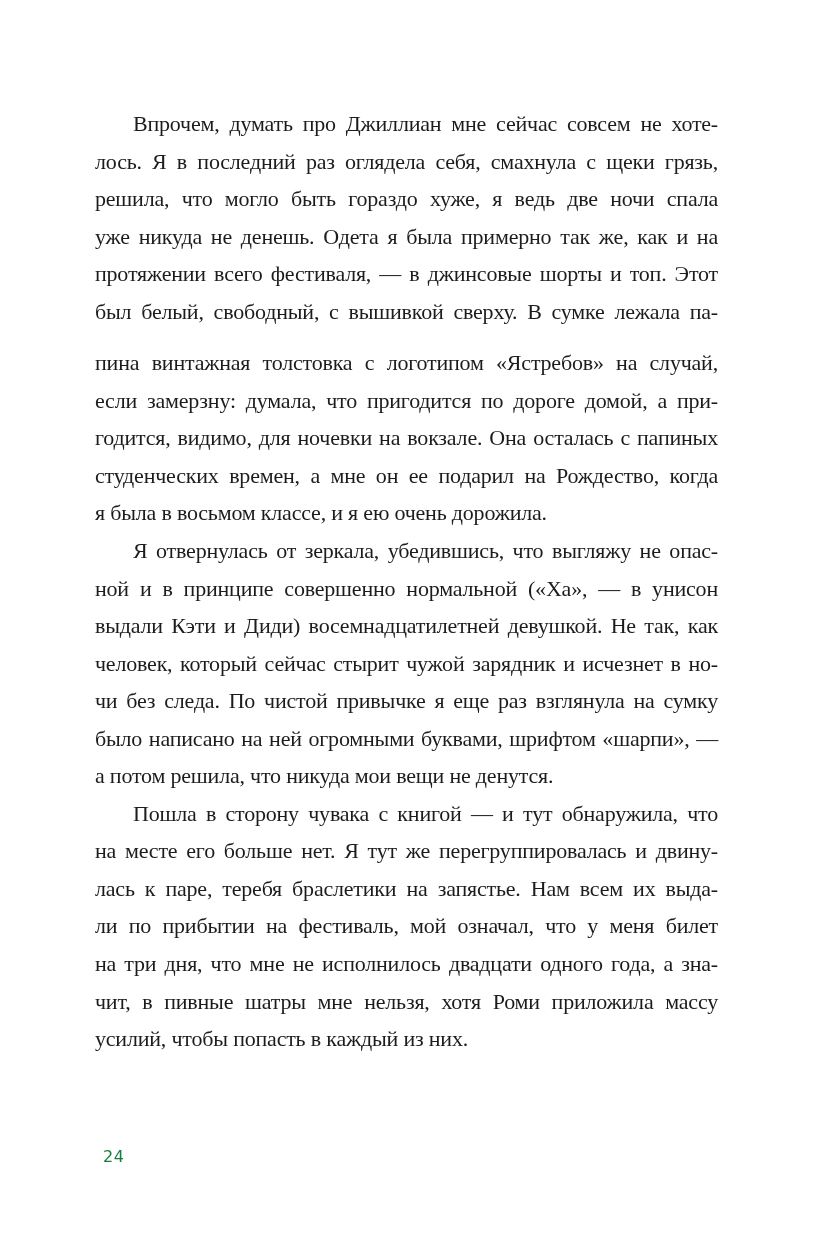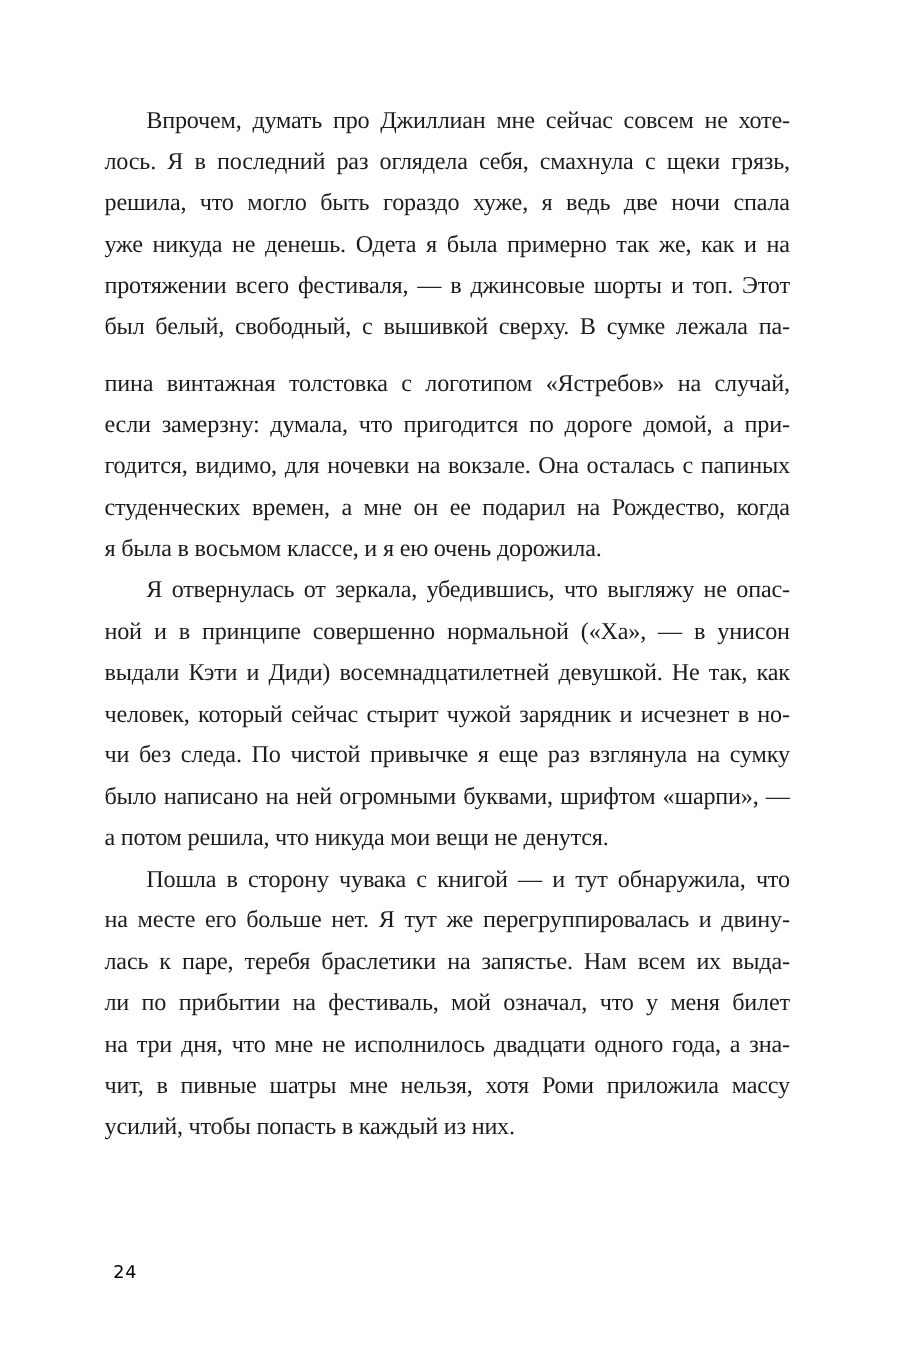--- a/index.html
+++ b/index.html
@@ -29,30 +29,30 @@
     overflow: visible;
   }
   .line.first { padding-left: 38px; }
   .folio {
     position: absolute;
     left: 103px;
     top: 1147px;
     font-family: "DejaVu Sans", "Liberation Sans", sans-serif;
     font-size: 16px;
     letter-spacing: 0.6px;
-    color: #000000;
+    color: #15803d;
   }
 </style>
 </head>
 <body>
 
 <div class="book-page" style="background: rgb(255, 255, 255);">
   <div class="text-block" id="text-block" style="color: rgb(28, 28, 28);">
       <div class="para">
-        <div class="line first" style="word-spacing: 4.60547px;"><span>Впрочем, думать про Джиллиан мне сейчас совсем не хоте-</span></div>
+        <div class="line first" style="word-spacing: 4.60547px; margin-top: 15px;"><span>Впрочем, думать про Джиллиан мне сейчас совсем не хоте-</span></div>
         <div class="line" style="word-spacing: 4.9875px;"><span>лось. Я в последний раз оглядела себя, смахнула с щеки грязь,</span></div>
         <div class="line" style="word-spacing: 7.07031px;"><span>решила, что могло быть гораздо хуже, я ведь две ночи спала</span></div>
         <div class="line" style="word-spacing: 3.57682px;"><span>уже никуда не денешь. Одета я была примерно так же, как и на</span></div>
         <div class="line" style="word-spacing: 2.87153px;"><span>протяжении всего фестиваля, — в джинсовые шорты и топ. Этот</span></div>
         <div class="line" style="word-spacing: 4.5816px;"><span>был белый, свободный, с вышивкой сверху. В сумке лежала па-</span></div>
         <div class="line" style="word-spacing: 7.04464px; margin-top: 14px;"><span>пина винтажная толстовка с логотипом «Ястребов» на случай,</span></div>
         <div class="line" style="word-spacing: 4.63368px;"><span>если замерзну: думала, что пригодится по дороге домой, а при-</span></div>
         <div class="line" style="word-spacing: 1.77778px; text-align: center;"><span>годится, видимо, для ночевки на вокзале. Она осталась с папиных</span></div>
         <div class="line" style="word-spacing: 5.22222px;"><span>студенческих времен, а мне он ее подарил на Рождество, когда</span></div>
         <div class="line last"><span>я была в восьмом классе, и я ею очень дорожила.</span></div>

